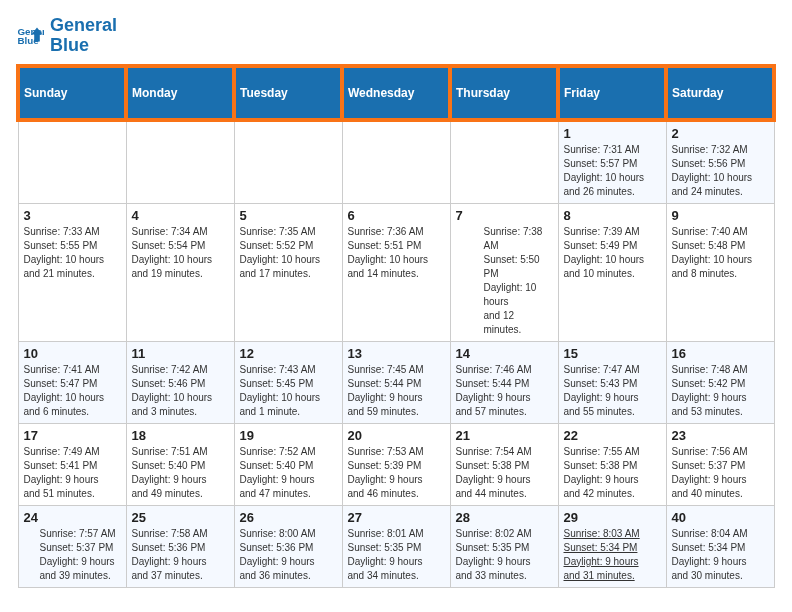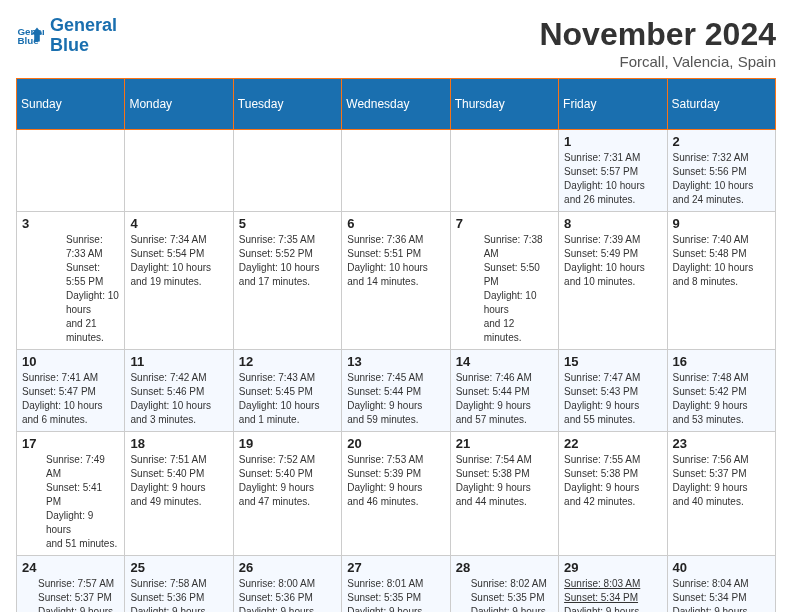--- a/index.html
+++ b/index.html
@@ -48,24 +48,24 @@
     }
     table {
       width: 100%;
       border-collapse: collapse;
       table-layout: fixed;
     }
     thead tr th {
       background-color: #1a6faf;
       color: #fff;
       font-size: 12px;
-      font-weight: normal;
+      font-weight: bold;
       padding: 18px 4px;
       text-align: left;
-      border: 1px solid #f97316;
+      border: 4px solid #f97316;
     }
     tbody tr td {
       vertical-align: top;
       border: 1px solid #ccc;
       padding: 4px 5px;
       font-size: 10.5px;
       color: #333;
       height: 80px;
       background: #fff;
     }
@@ -99,24 +99,20 @@
     <svg class="logo-icon" viewBox="0 0 40 40" xmlns="http://www.w3.org/2000/svg">
       <text x="2" y="18" font-size="14" font-weight="bold" fill="#1a6faf">General</text>
       <text x="2" y="32" font-size="14" font-weight="bold" fill="#1a6faf">Blue</text>
       <polygon points="30,8 38,18 34,18 34,28 26,28 26,18 22,18" fill="#1a6faf"></polygon>
     </svg>
     <div style="display:flex;flex-direction:column;justify-content:center;margin-left:2px;">
       <span class="logo-text"><span>General</span></span>
       <span class="logo-text"><span>Blue</span></span>
     </div>
   </div>
-  <div class="title-block">
-    <div class="month-title">November 2024</div>
-    <div class="location-title">Forcall, Valencia, Spain</div>
-  </div>
 </div>
 
 <table>
   <thead>
     <tr id="weekday-header">
     <th>Sunday</th>
         <th>Monday</th>
         <th>Tuesday</th>
         <th>Wednesday</th>
         <th>Thursday</th>
@@ -142,21 +138,21 @@
           <span class="day-number">2</span>
           <div class="day-info" style="white-space: pre-line;">Sunrise: 7:32 AM
 Sunset: 5:56 PM
 Daylight: 10 hours
 and 24 minutes.</div>
         </td>
       </tr>
       <tr>
         <td>
           <span class="day-number">3</span>
-          <div class="day-info" style="white-space: pre-line; margin-left: 44px;">Sunrise: 7:33 AM
+          <div class="day-info" style="white-space: pre-line;">Sunrise: 7:33 AM
 Sunset: 5:55 PM
 Daylight: 10 hours
 and 21 minutes.</div>
         </td>
         <td>
           <span class="day-number">4</span>
           <div class="day-info" style="white-space: pre-line;">Sunrise: 7:34 AM
 Sunset: 5:54 PM
 Daylight: 10 hours
 and 19 minutes.</div>
@@ -244,21 +240,21 @@
           <span class="day-number">16</span>
           <div class="day-info" style="white-space: pre-line;">Sunrise: 7:48 AM
 Sunset: 5:42 PM
 Daylight: 9 hours
 and 53 minutes.</div>
         </td>
       </tr>
       <tr>
         <td>
           <span class="day-number">17</span>
-          <div class="day-info" style="white-space: pre-line; margin-left: 24px;">Sunrise: 7:49 AM
+          <div class="day-info" style="white-space: pre-line;">Sunrise: 7:49 AM
 Sunset: 5:41 PM
 Daylight: 9 hours
 and 51 minutes.</div>
         </td>
         <td>
           <span class="day-number">18</span>
           <div class="day-info" style="white-space: pre-line;">Sunrise: 7:51 AM
 Sunset: 5:40 PM
 Daylight: 9 hours
 and 49 minutes.</div>
@@ -323,21 +319,21 @@
         </td>
         <td>
           <span class="day-number">27</span>
           <div class="day-info" style="white-space: pre-line;">Sunrise: 8:01 AM
 Sunset: 5:35 PM
 Daylight: 9 hours
 and 34 minutes.</div>
         </td>
         <td>
           <span class="day-number">28</span>
-          <div class="day-info" style="white-space: pre-line; margin-left: 15px;">Sunrise: 8:02 AM
+          <div class="day-info" style="white-space: pre-line;">Sunrise: 8:02 AM
 Sunset: 5:35 PM
 Daylight: 9 hours
 and 33 minutes.</div>
         </td>
         <td>
           <span class="day-number">29</span>
           <div class="day-info" style="white-space: pre-line; text-decoration: underline;">Sunrise: 8:03 AM
 Sunset: 5:34 PM
 Daylight: 9 hours
 and 31 minutes.</div>

